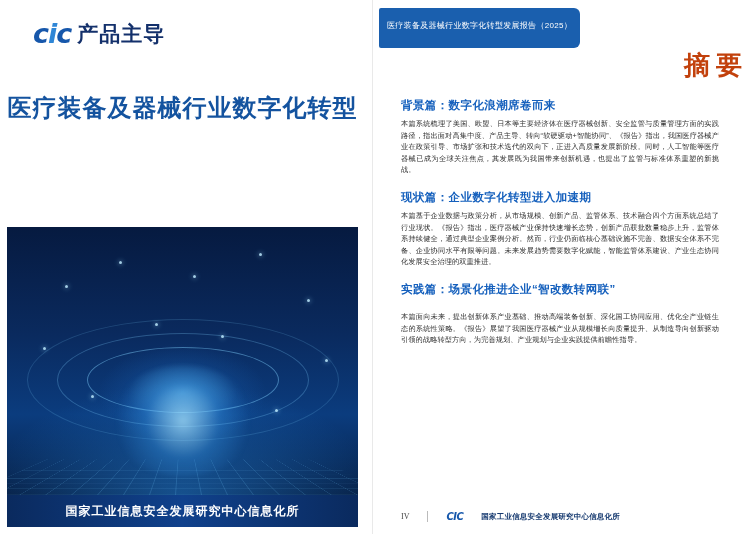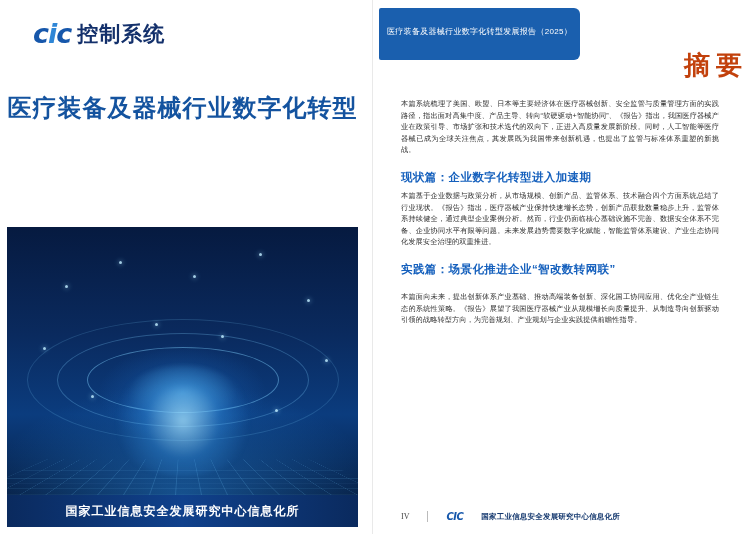--- a/index.html
+++ b/index.html
@@ -154,21 +154,21 @@
   }
   .tab-bar {
     position: absolute;
     left: 6px;
     top: 8px;
     height: 20px;
     background: #1a5fae;
     color: #ffffff;
     font-size: 8px;
     line-height: 16px;
-    padding: 16px 8px;
+    padding: 10px 8px;
     border-radius: 2px 6px 6px 2px;
     white-space: nowrap;
     letter-spacing: 0.3px;
   }
   .section-title {
     position: absolute;
     left: 0;
     top: 48px;
     width: 375px;
     text-align: right;
@@ -237,21 +237,21 @@
 <body>
 
 <div class="page-wrap">
 
   <div class="cover">
     <div class="cover-top">
       <div class="logo-row">
         <span class="logo-mark">
           <span class="c1">c</span><span class="c2">i</span><span class="c3">c</span>
         </span>
-        <span class="logo-text">控制系统</span>
+        <span class="logo-text">产品主导</span>
       </div>
       <div class="cover-title">
         <div>医疗装备及器械行业数字化转型</div>
       </div>
     </div>
 
     <div class="cover-art">
       <div class="grid-floor"></div>
       <div class="ring r3"></div>
       <div class="ring r2"></div>
@@ -274,20 +274,21 @@
   </div>
 
   <div class="content-page">
     <div class="tab-bar">医疗装备及器械行业数字化转型发展报告（2025）</div>
 
     <div class="section-title">摘要</div>
 
     <div class="body-col">
 
       <div class="blk">
+        <div class="blk-head">背景篇：数字化浪潮席卷而来</div>
         <div class="blk-body">本篇系统梳理了美国、欧盟、日本等主要经济体在医疗器械创新、安全监管与质量管理方面的实践路径，指出面对高集中度、产品主导、转向“软硬驱动+智能协同”、《报告》指出，我国医疗器械产业在政策引导、市场扩张和技术迭代的双向下，正进入高质量发展新阶段。同时，人工智能等医疗器械已成为全球关注焦点，其发展既为我国带来创新机遇，也提出了监管与标准体系重塑的新挑战。</div>
       </div>
 
       <div class="blk">
         <div class="blk-head">现状篇：企业数字化转型进入加速期</div>
         <div class="blk-body">本篇基于企业数据与政策分析，从市场规模、创新产品、监管体系、技术融合四个方面系统总结了行业现状。《报告》指出，医疗器械产业保持快速增长态势，创新产品获批数量稳步上升，监管体系持续健全，通过典型企业案例分析。然而，行业仍面临核心基础设施不完善、数据安全体系不完备、企业协同水平有限等问题。未来发展趋势需要数字化赋能，智能监管体系建设、产业生态协同化发展安全治理的双重推进。</div>
       </div>
 
       <div class="blk">
         <div class="blk-head">实践篇：场景化推进企业“智改数转网联”</div>

